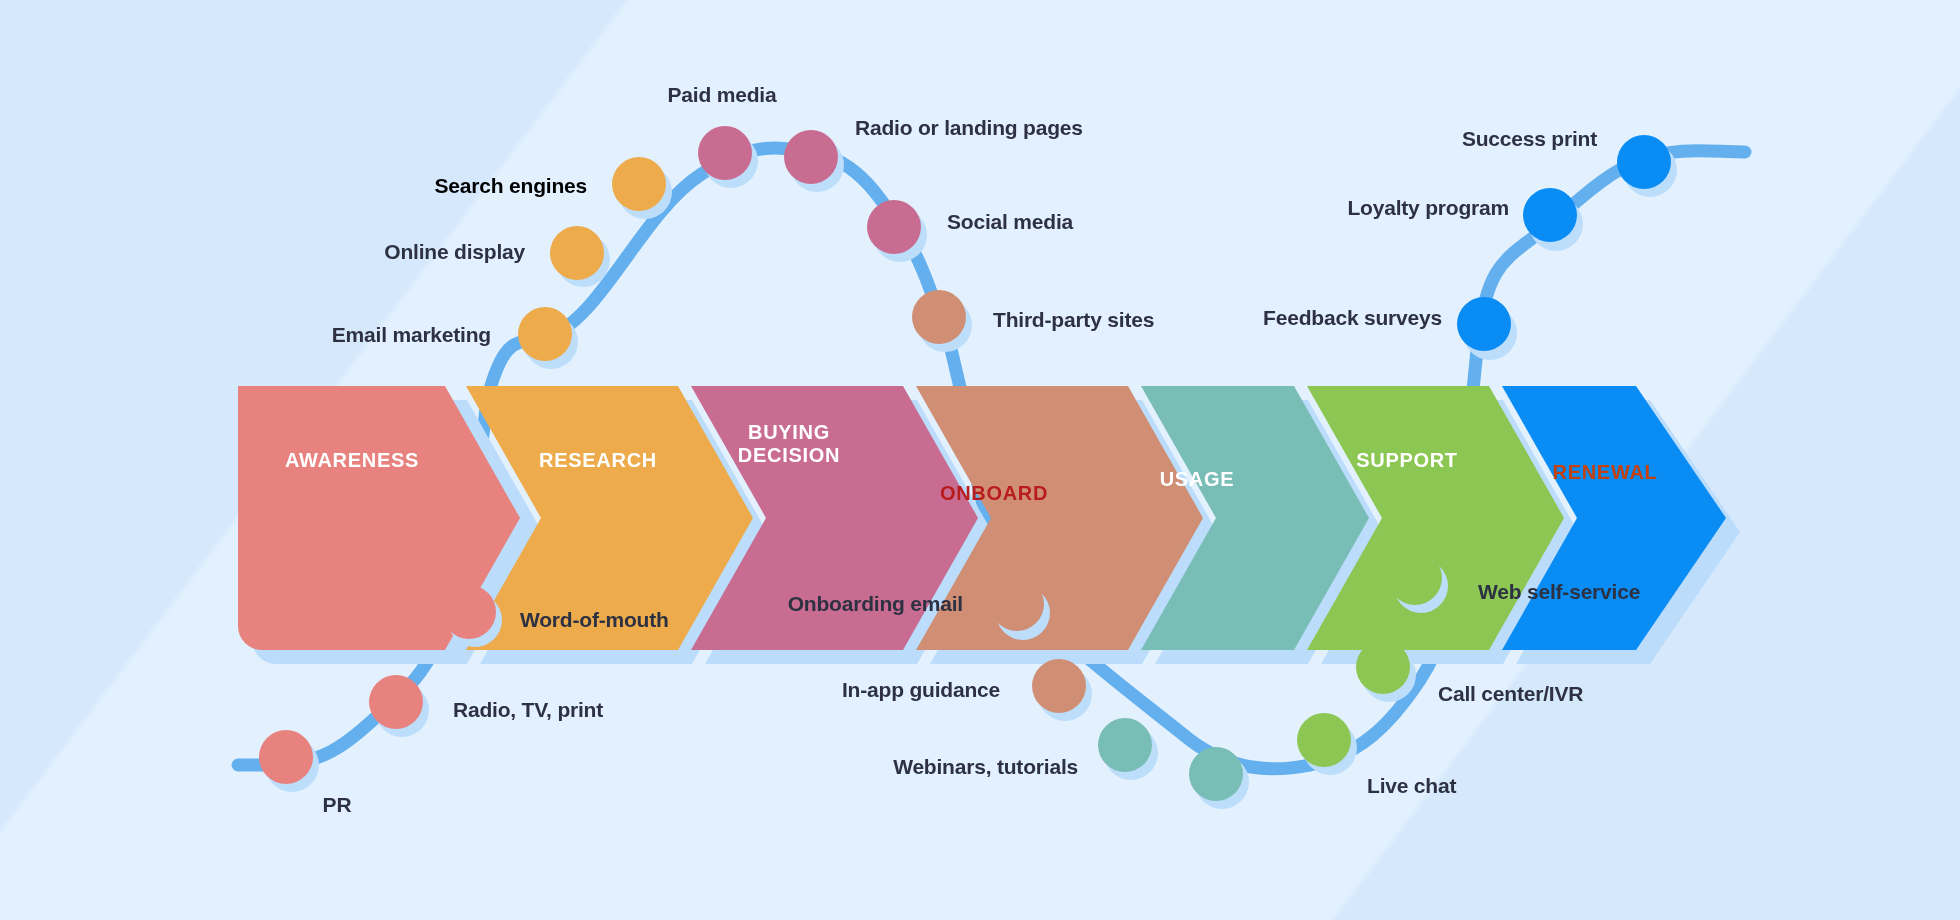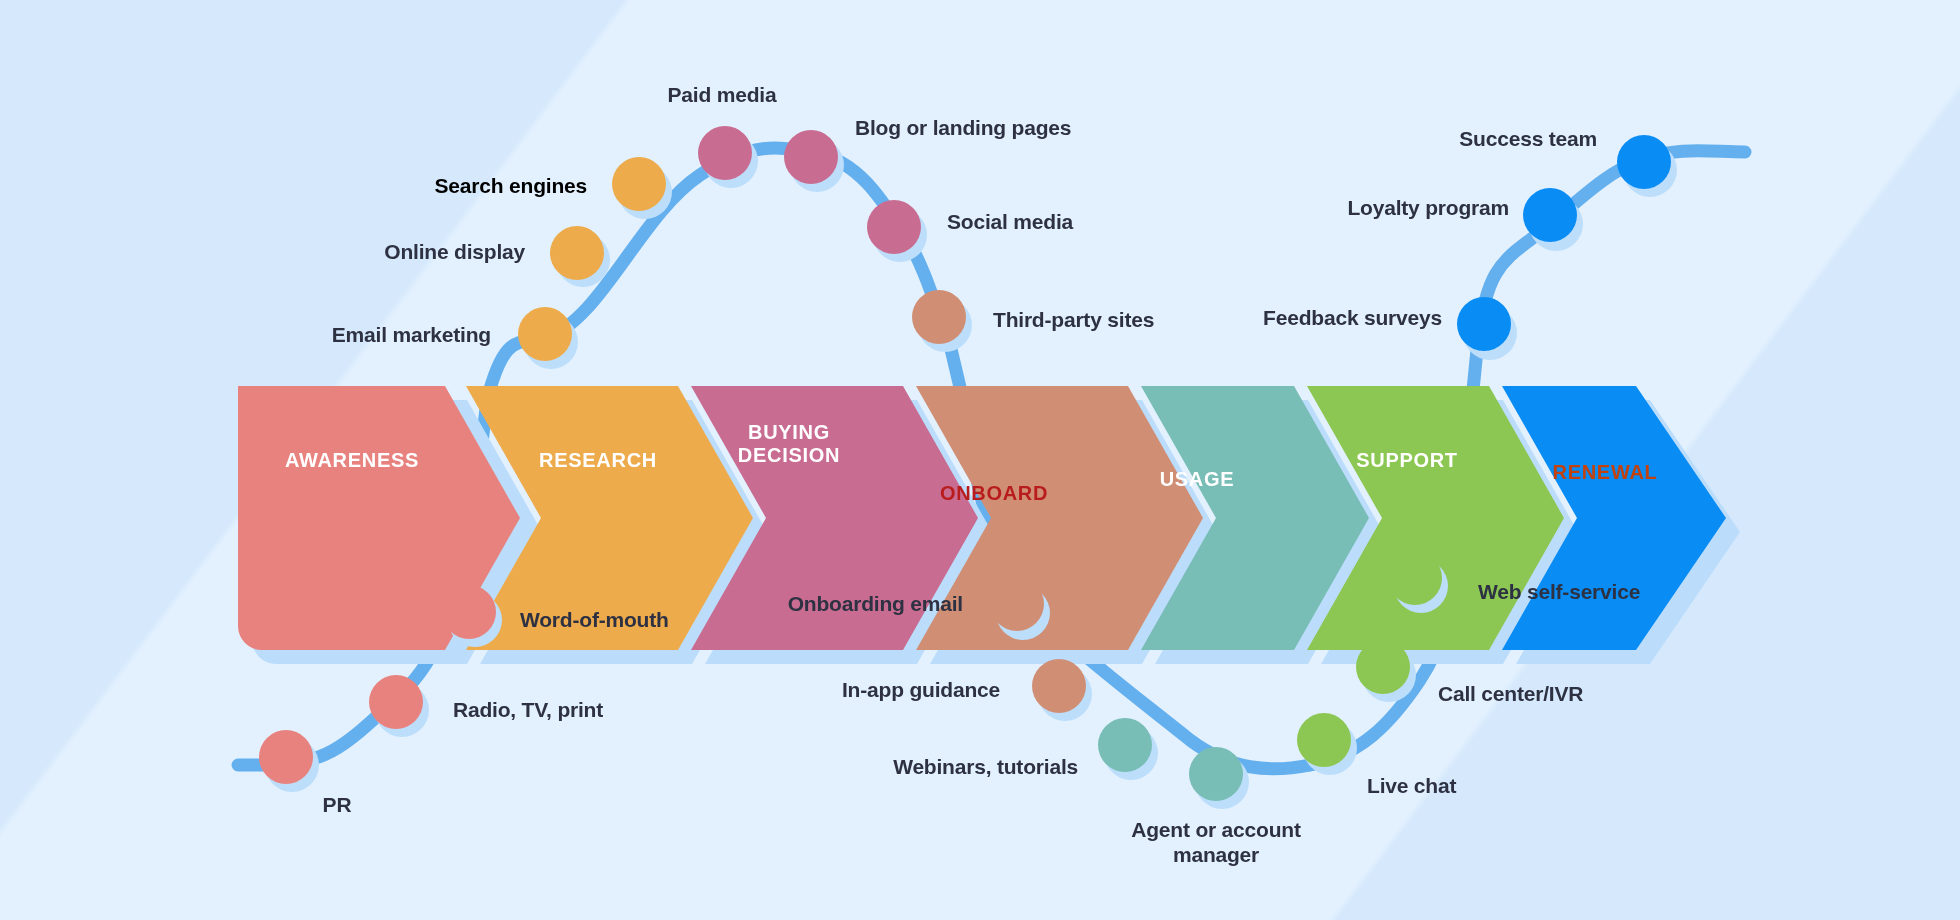--- a/index.html
+++ b/index.html
@@ -161,28 +161,26 @@
   <div class="stage-cap" style="left: 1407px; top: 460px; color: rgb(255, 255, 255);">SUPPORT</div>
   <div class="stage-cap" style="left: 1605px; top: 464px; color: #c2410c; margin-top: 8px;">RENEWAL</div>
 
   <div class="label ctr" style="left: 337px; top: 805px; color: rgb(45, 49, 66);">PR</div>
   <div class="label rgt" style="left: 453px; top: 710px; color: rgb(45, 49, 66);">Radio, TV, print</div>
   <div class="label rgt" style="left: 520px; top: 620px; color: rgb(45, 49, 66);">Word-of-mouth</div>
   <div class="label lft" style="left: 491px; top: 335px; color: rgb(45, 49, 66);">Email marketing</div>
   <div class="label lft" style="left: 525px; top: 252px; color: rgb(45, 49, 66);">Online display</div>
   <div class="label lft" style="left: 587px; top: 186px; color: #000000;">Search engines</div>
   <div class="label ctr" style="left: 722px; top: 95px; color: rgb(45, 49, 66);">Paid media</div>
-  <div class="label rgt" style="left: 855px; top: 128px; color: rgb(45, 49, 66);">Blog or landing pages</div>
+  <div class="label rgt" style="left: 855px; top: 128px; color: rgb(45, 49, 66);">Radio or landing pages</div>
   <div class="label rgt" style="left: 947px; top: 222px; color: rgb(45, 49, 66);">Social media</div>
   <div class="label rgt" style="left: 993px; top: 320px; color: rgb(45, 49, 66);">Third-party sites</div>
   <div class="label lft" style="left: 963px; top: 604px; color: rgb(45, 49, 66);">Onboarding email</div>
   <div class="label lft" style="left: 1000px; top: 690px; color: rgb(45, 49, 66);">In-app guidance</div>
   <div class="label lft" style="left: 1078px; top: 767px; color: rgb(45, 49, 66);">Webinars, tutorials</div>
-  <div class="label ctr" style="left: 1216px; top: 843px; color: rgb(45, 49, 66);">Agent or account
-manager</div>
   <div class="label rgt" style="left: 1367px; top: 786px; color: rgb(45, 49, 66);">Live chat</div>
   <div class="label rgt" style="left: 1438px; top: 694px; color: rgb(45, 49, 66);">Call center/IVR</div>
   <div class="label rgt" style="left: 1478px; top: 592px; color: rgb(45, 49, 66);">Web self-service</div>
   <div class="label lft" style="left: 1442px; top: 318px; color: rgb(45, 49, 66);">Feedback surveys</div>
   <div class="label lft" style="left: 1509px; top: 208px; color: rgb(45, 49, 66);">Loyalty program</div>
-  <div class="label lft" style="left: 1597px; top: 139px; color: rgb(45, 49, 66);">Success team</div>
+  <div class="label lft" style="left: 1597px; top: 139px; color: rgb(45, 49, 66);">Success print</div>
 
 </div>
 
 </body></html>

